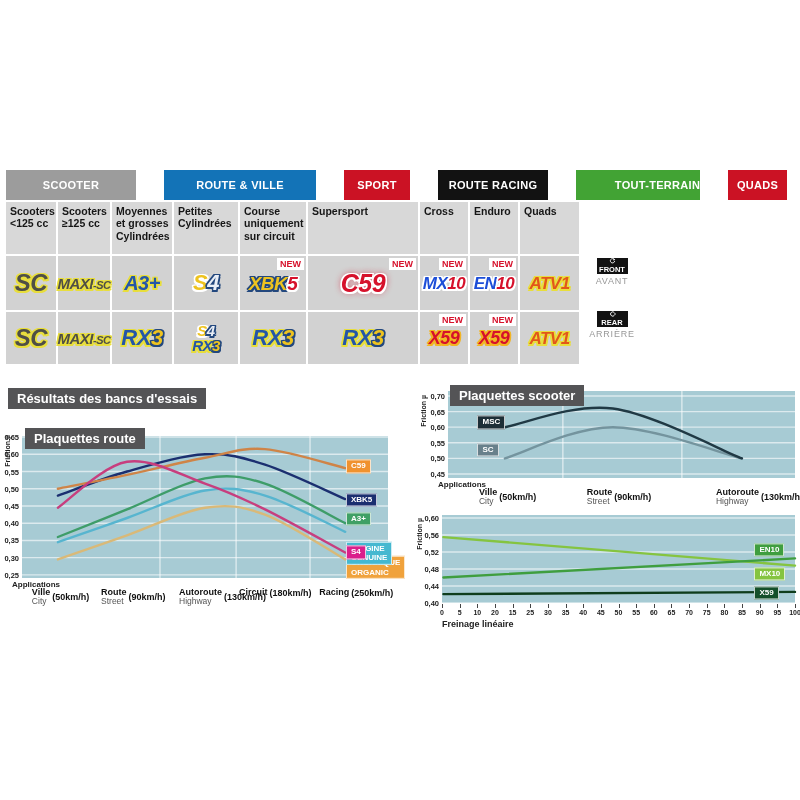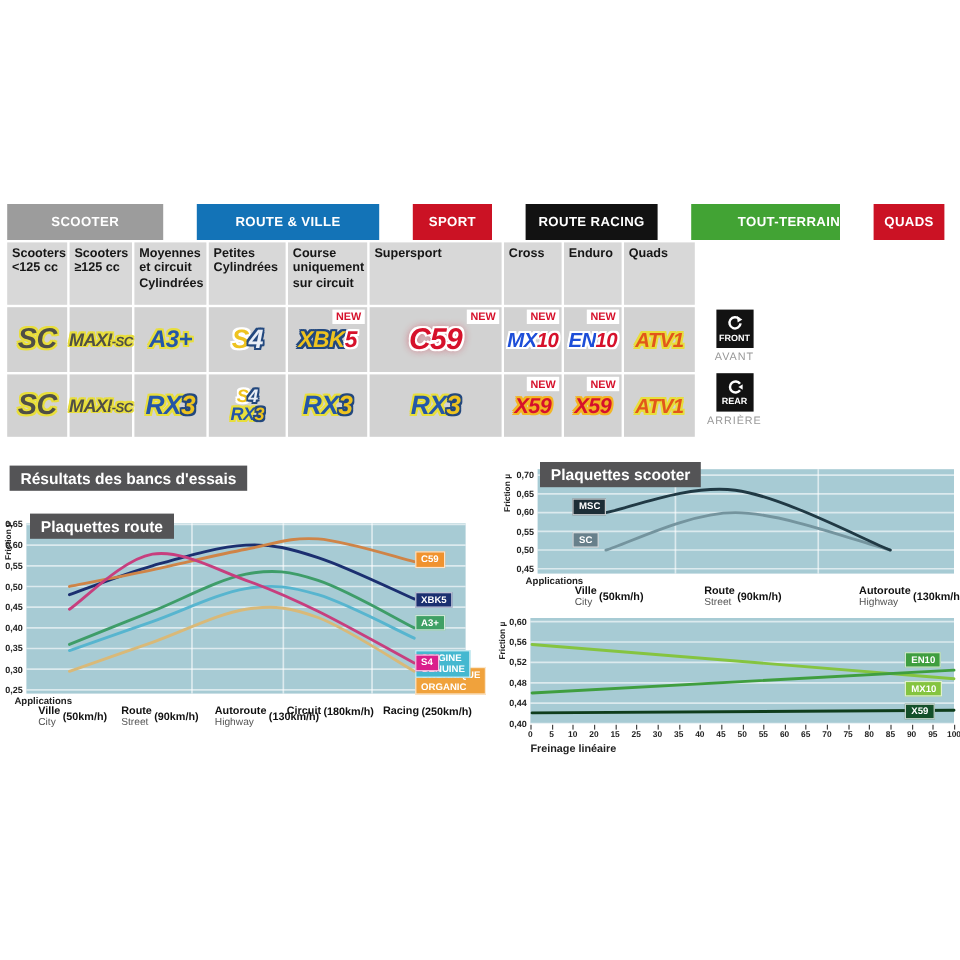--- a/index.html
+++ b/index.html
@@ -24,21 +24,21 @@
   .g-dark{color:#4f4f46;} .blue{color:#2456a8;} .gold{color:#eec31f;} .silver{color:#e9eef6;}
   .red{color:#d6112b;} .orange{color:#1d4ed8;} .orangered{color:#e2571a;}
   .glow{text-shadow:-1.5px -1.5px 0 #fff,1.5px -1.5px 0 #fff,-1.5px 1.5px 0 #fff,1.5px 1.5px 0 #fff,0 0 7px rgba(214,17,43,.9) !important;}
   .l-sc{font-size:24px;} .l-maxisc{font-size:15px;} .m2{font-size:11px;}
   .l-a3{font-size:20px;} .l-s4{font-size:22px;} .l-xbk5{font-size:19px;}
   .l-c59{font-size:25px;} .l-mx10,.l-en10{font-size:17px;} .l-atv1{font-size:17px;}
   .l-rx3{font-size:22px;} .l-x59{font-size:18px;}
 
   
   .sideblk{position:absolute;left:589px;width:46px;text-align:center;}
-  .sq{width:31px;height:32px;margin:0 auto;background:#121212;color:#fff;font-size:7.5px;font-weight:bold;display:flex;flex-direction:column;align-items:center;justify-content:center;gap:1px;}
+  .sq{width:31px;height:16px;margin:0 auto;background:#121212;color:#fff;font-size:7.5px;font-weight:bold;display:flex;flex-direction:column;align-items:center;justify-content:center;gap:1px;}
   .sideblk .subcap{color:#989898;font-size:9px;letter-spacing:.8px;margin-top:2px;}
 
   
   .banner{position:absolute;left:8px;top:388px;background:#545456;color:#fff;font-weight:bold;font-size:13px;padding:3px 9px;}
 
   
   .chart{position:absolute;}
   .plot{position:absolute;background:#a7cbd4;}
   .plot svg{position:absolute;left:0;top:0;width:100%;height:100%;overflow:visible;}
   .grid{stroke:rgba(255,255,255,.6);stroke-width:1.4;}
@@ -71,21 +71,21 @@
       <div class="cat" style="background: rgb(18, 18, 18);">ROUTE RACING</div>
       <div class="cat sp2" style="background: rgb(66, 163, 52); padding-left: 39px;">TOUT-TERRAIN</div>
       <div class="cat" style="background: rgb(203, 18, 36);">QUADS</div>
     </div>
     <div class="trow">
       <div class="sub">Scooters
 &lt;125 cc</div>
       <div class="sub">Scooters
 ≥125 cc</div>
       <div class="sub">Moyennes
-et circuit
+et grosses
 Cylindrées</div>
       <div class="sub">Petites
 Cylindrées</div>
       <div class="sub">Course
 uniquement
 sur circuit</div>
       <div class="sub">Supersport</div>
       <div class="sub">Cross</div>
       <div class="sub">Enduro</div>
       <div class="sub">Quads</div>

